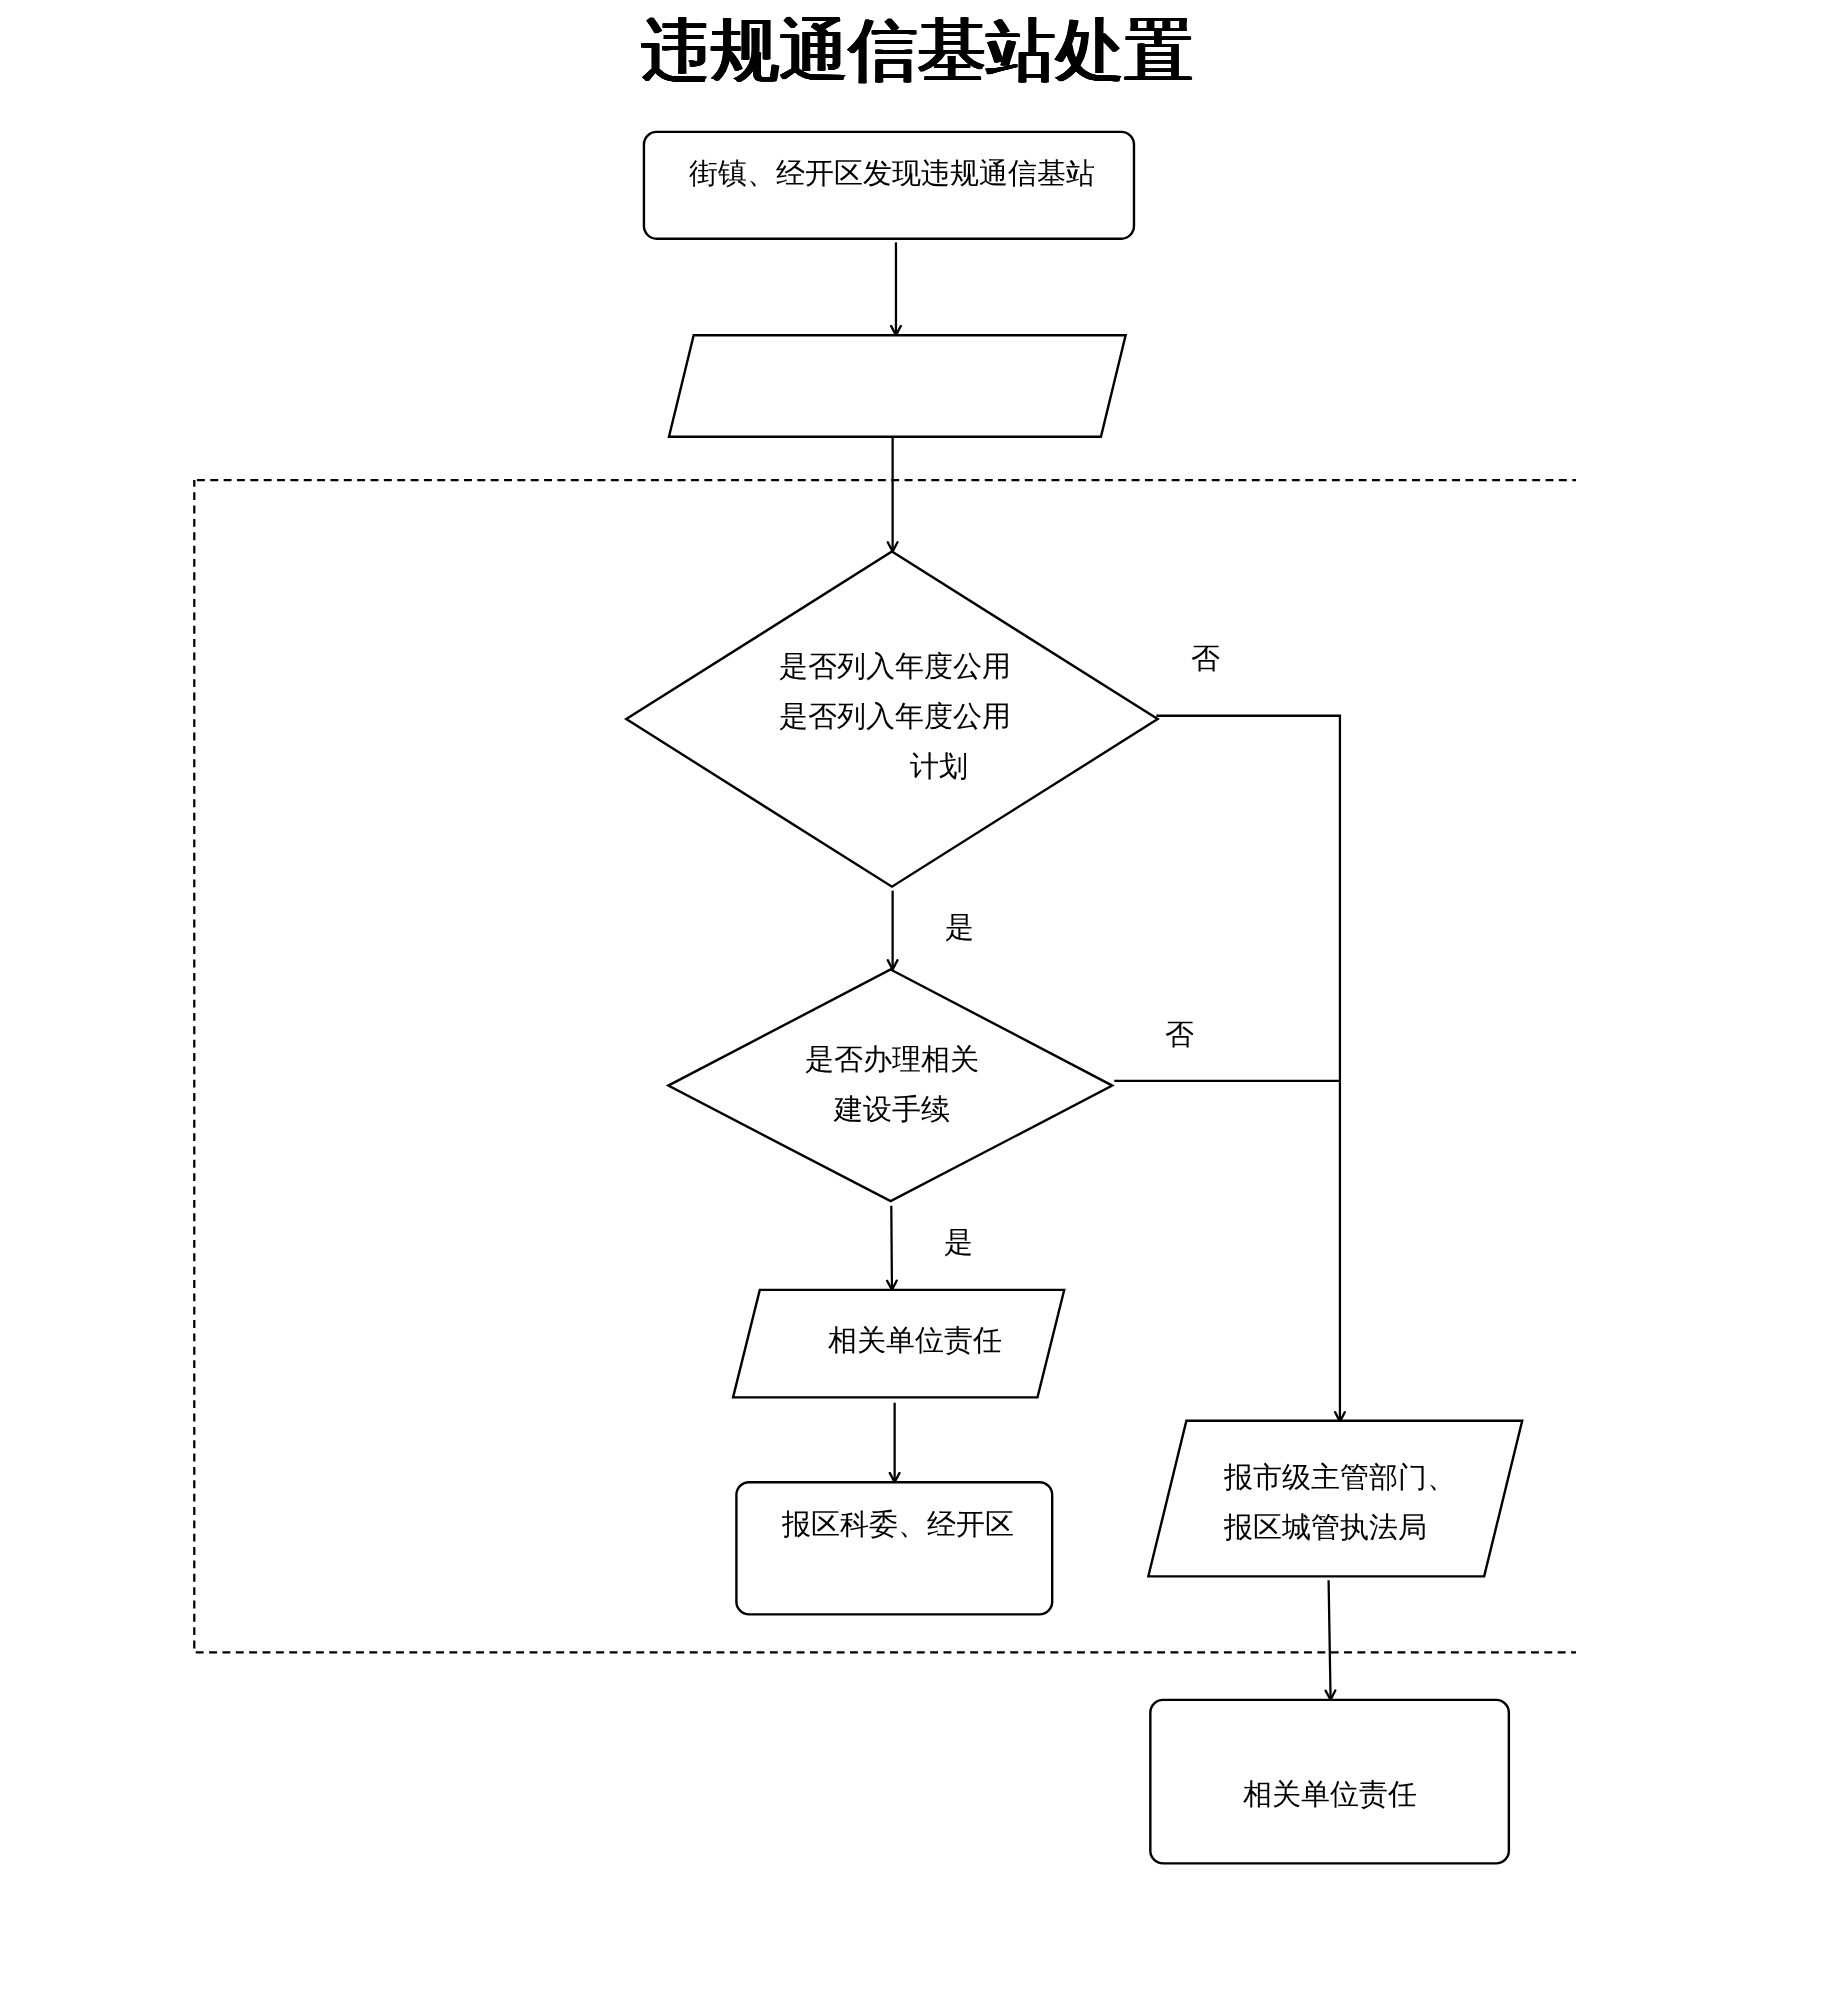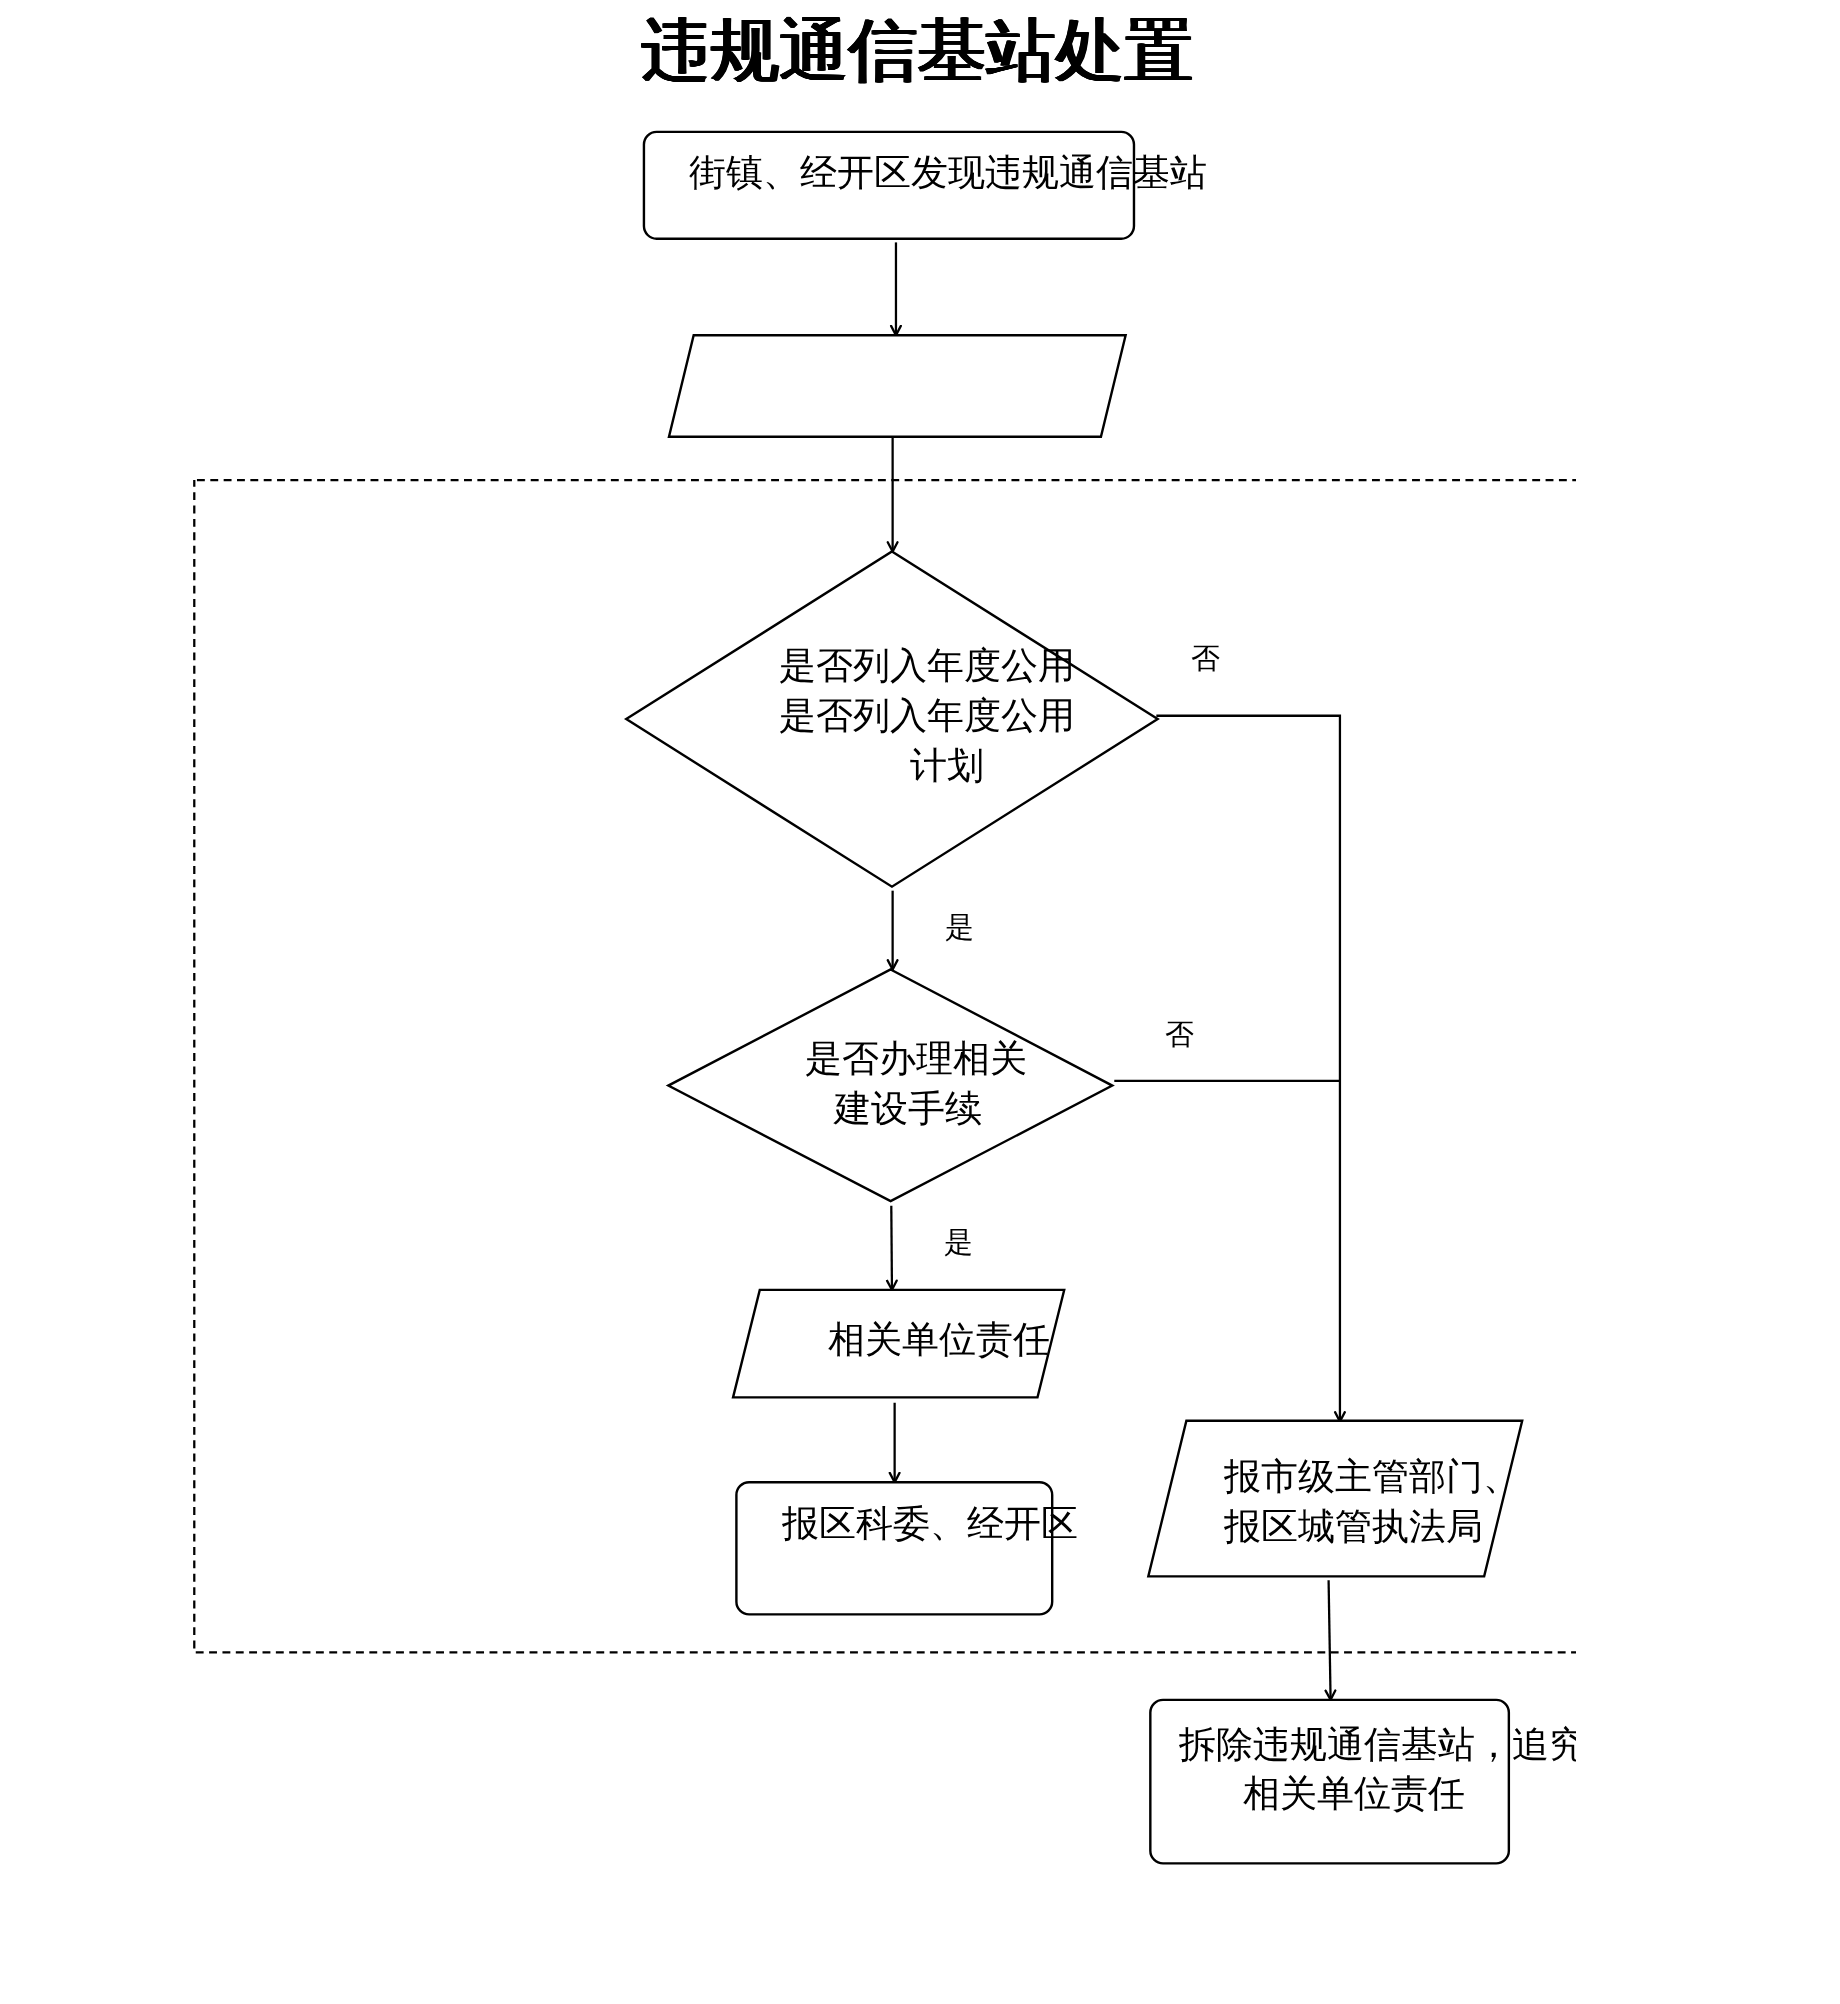--- a/index.html
+++ b/index.html
@@ -3,21 +3,21 @@
 <meta charset="utf-8">
 <title>flowchart</title>
 <style>
   html,body{margin:0;padding:0;background:#ffffff;}
   #page{position:relative;width:1576px;height:2005px;background:#ffffff;overflow:hidden;}
   #shapes{position:absolute;left:0;top:0;width:1840px;height:2005px;display:block;}
   .node-text{
       position:absolute;
       font-family:"Liberation Serif","DejaVu Serif",serif;
       color:#000000;
-      font-size:37px;
+      font-size:29px;
       line-height:50px;
       text-align:center;
       white-space:pre;
       -webkit-font-smoothing:antialiased;
   }
   .edge-label{
       position:absolute;
       font-family:"Liberation Serif","DejaVu Serif",serif;
       color:#000000;
       font-size:29px;
@@ -96,21 +96,20 @@
   <div class="node-text" style="left:689px;top:148px;width:402px;">街镇、经开区发现违规通信基站</div>
   <div class="node-text" style="left:779px;top:641px;width:230px;">是否列入年度公用</div>
   <div class="node-text" style="left:779px;top:691px;width:230px;">是否列入年度公用</div>
   <div class="node-text" style="left:864px;top:741px;width:57px;margin-left:46px;">计划</div>
   <div class="node-text" style="left:805px;top:1034px;width:172px;">是否办理相关</div>
   <div class="node-text" style="left:834px;top:1084px;width:115px;">建设手续</div>
   <div class="node-text" style="left:828px;top:1315px;width:172px;">相关单位责任</div>
   <div class="node-text" style="left:782px;top:1499px;width:230px;">报区科委、经开区</div>
   <div class="node-text" style="left:1224px;top:1452px;width:230px;">报市级主管部门、</div>
   <div class="node-text" style="left:1224px;top:1502px;width:201px;">报区城管执法局</div>
-  <div class="node-text" style="left:1179px;top:1720px;width:316px;">拆除违规通信基站，追究</div>
   <div class="node-text" style="left:1243px;top:1769px;width:172px;">相关单位责任</div>
   <div class="edge-label" style="left:1191px;top:644px;width:29px;">否</div>
   <div class="edge-label" style="left:945px;top:913px;width:29px;">是</div>
   <div class="edge-label" style="left:1165px;top:1020px;width:29px;">否</div>
   <div class="edge-label" style="left:944px;top:1228px;width:29px;">是</div>
 
 </div>
 
 
 </body></html>

